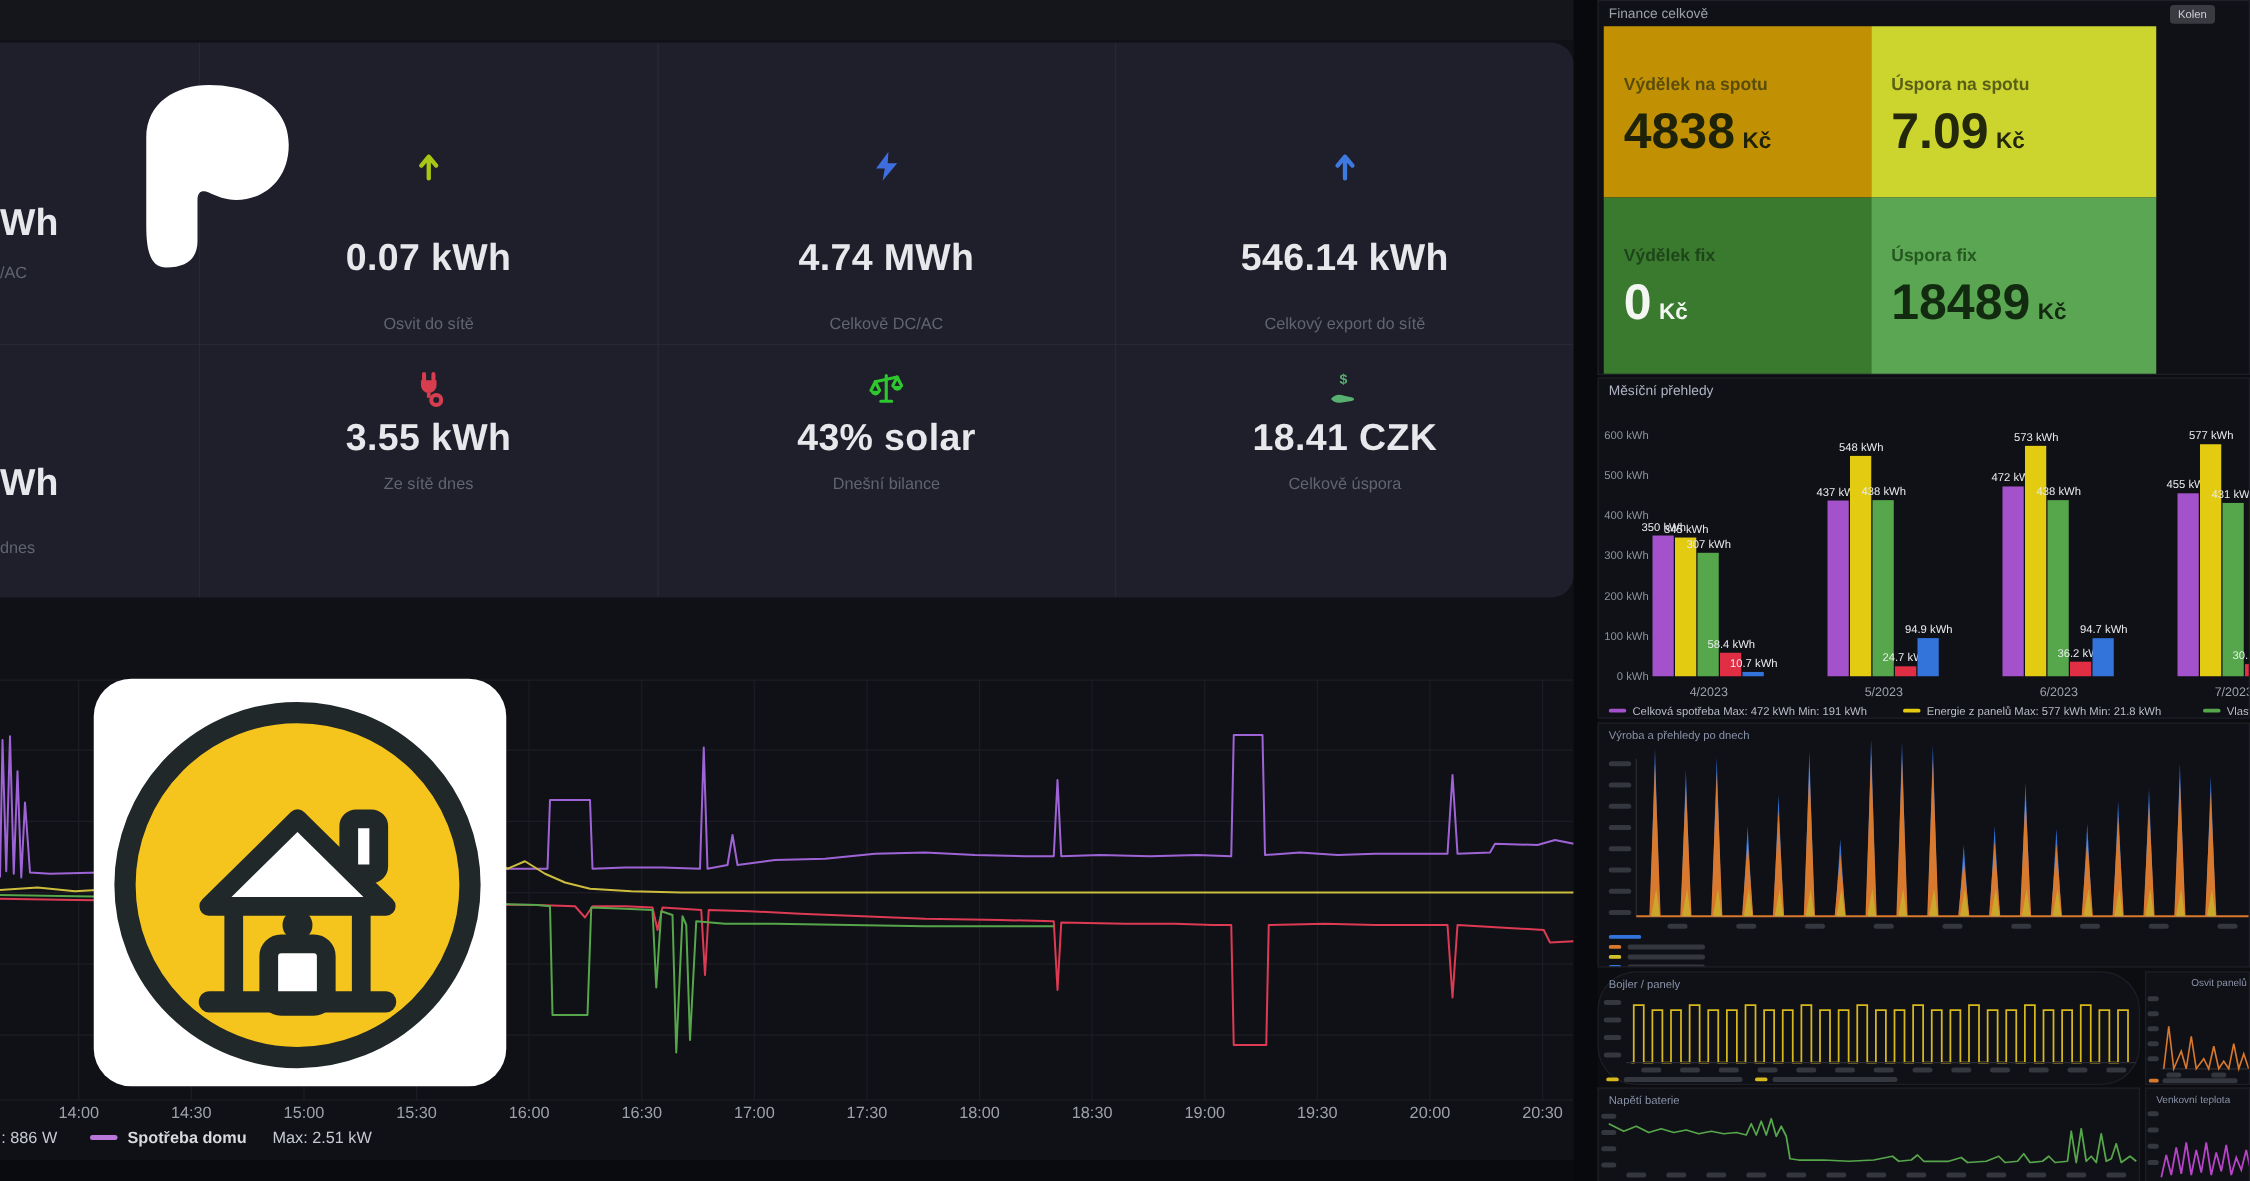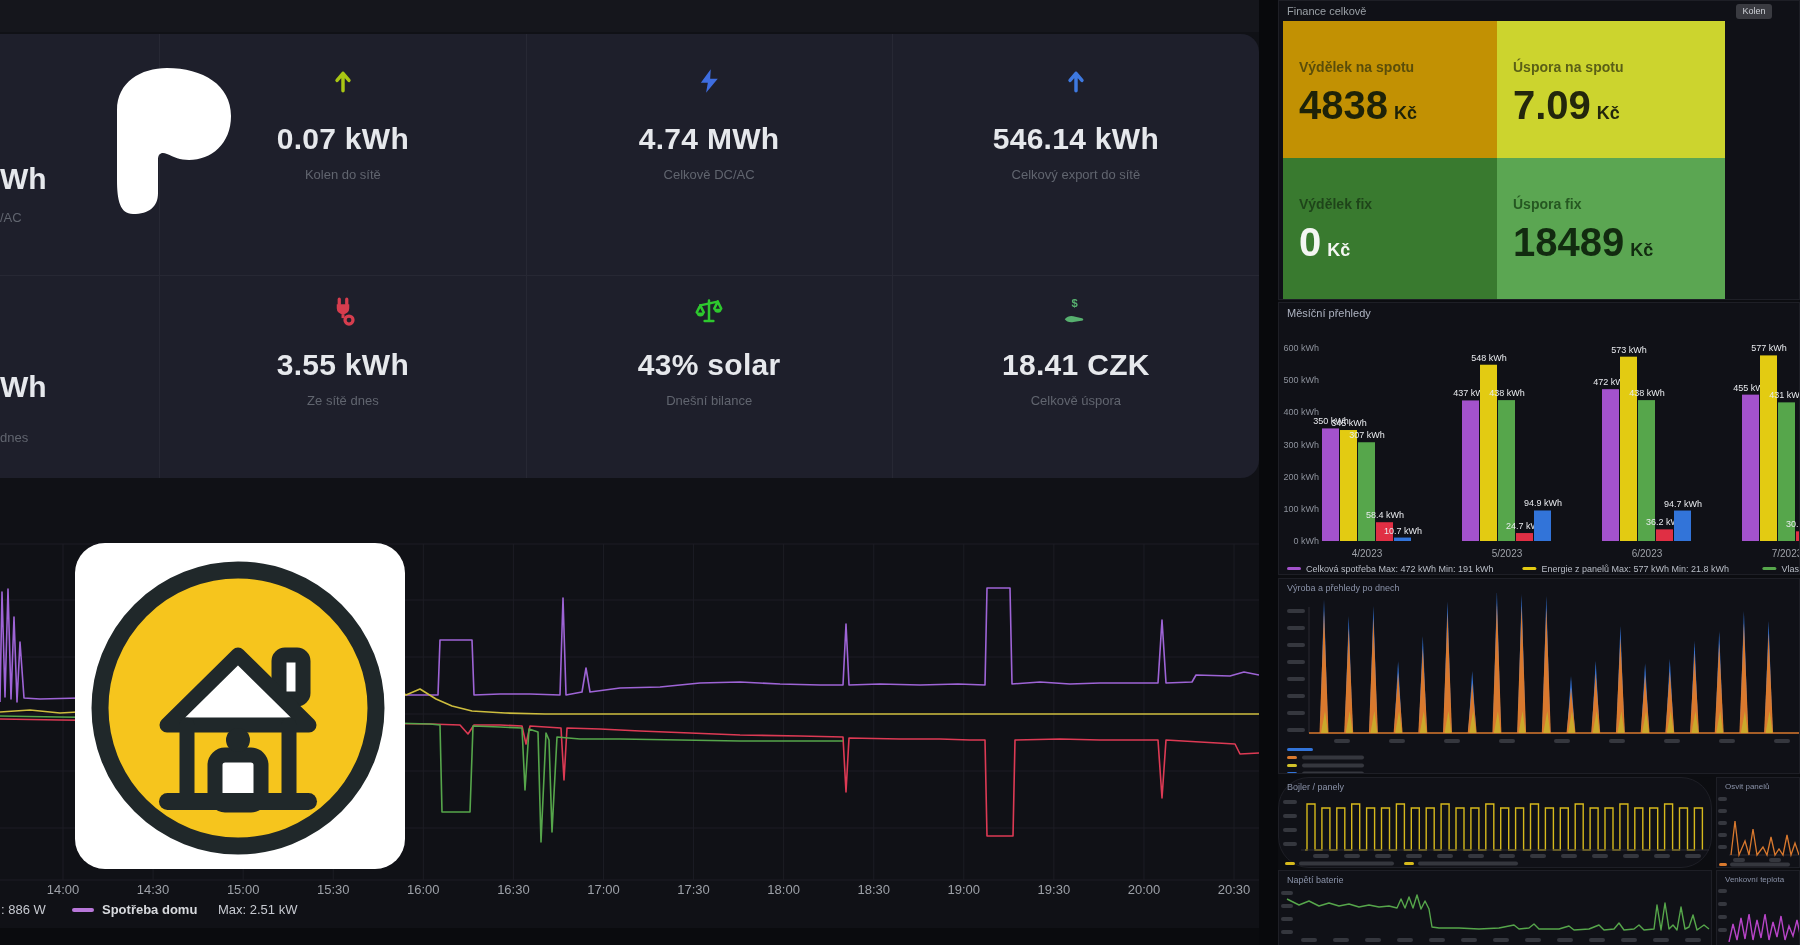--- a/index.html
+++ b/index.html
@@ -5,26 +5,26 @@
   html,body{margin:0;padding:0;}
   body{width:1800px;height:945px;background:#0c0d11;font-family:"Liberation Sans",sans-serif;position:relative;overflow:hidden;}
   .left-region{position:absolute;left:0;top:0;width:1259px;height:945px;background:#101116;}
   .top-strip{position:absolute;left:0;top:0;width:1259px;height:32px;background:#15161c;}
   .gap-col{position:absolute;left:1259px;top:0;width:19px;height:945px;background:#08090c;}
   .bottom-strip{position:absolute;left:0;top:928px;width:1259px;height:17px;background:#0a0b0e;}
 
   .stats-panel{position:absolute;left:-206px;top:34px;width:1465px;height:444px;background:#1e1f2b;border-radius:18px;
     display:grid;grid-template-columns:repeat(4,1fr);grid-template-rows:242px 202px;}
   .stat-cell{display:flex;flex-direction:column;align-items:center;border-right:1px solid rgba(255,255,255,.045);}
-  .stat-cell.r1{padding-top:32px;border-bottom:1px solid rgba(255,255,255,.045);}
+  .stat-cell.r1{padding-top:84px;border-bottom:1px solid rgba(255,255,255,.045);gap:16px;}
   .stat-cell.r2{padding-top:20px;}
   .stat-cell.last{border-right:none;}
   .stat-icon{height:30px;display:flex;align-items:center;justify-content:center;}
   .stat-value{margin-top:26px;font-size:30px;font-weight:bold;color:#e6e8ec;letter-spacing:.3px;}
-  .r2 .stat-value{margin-top:22px;}
+  .r2 .stat-value{margin-top:8px;}
   .stat-label{margin-top:11px;font-size:13px;color:#61656f;}
   .frag{position:absolute;color:#e6e8ec;font-weight:bold;font-size:30px;}
   .fraglab{position:absolute;color:#61656f;font-size:13px;font-weight:normal;}
 
   .right-region{position:absolute;left:1278px;top:0;width:522px;height:945px;}
   .rpanel{position:absolute;background:#101117;border:1px solid #1e1f26;box-sizing:border-box;}
   .rpanel-title{font-size:11px;color:#aeb4c2;padding:4px 0 0 8px;white-space:nowrap;overflow:hidden;}
   .fin-header{position:absolute;left:0;top:0;width:522px;height:20px;}
   .fin-title{position:absolute;left:8px;top:4px;font-size:11px;color:#9aa0a6;}
   .badge{position:absolute;left:457px;top:3px;width:36px;height:15px;background:#3a3b41;border-radius:3px;
@@ -49,21 +49,21 @@
       <div class="stat-cell r1"></div>
       <span class="frag" style="left: 206px; top: 128px; position: absolute;">Wh</span>
       <span class="fraglab" style="left: 206px; top: 176px; position: absolute;">/AC</span>
       <div class="stat-cell r1">
         <div class="stat-icon">
           <svg width="26" height="30" viewBox="0 0 24 24">
             <path d="M12 21V6 M12 5l-5.5 6.5 M12 5l5.5 6.5" stroke="#a9c614" stroke-width="3.2" fill="none" stroke-linecap="round" stroke-linejoin="round"></path>
           </svg>
         </div>
         <div class="stat-value">0.07 kWh</div>
-        <div class="stat-label">Kolen do sítě</div>
+        <div class="stat-label">Osvit do sítě</div>
       </div>
       <div class="stat-cell r1">
         <div class="stat-icon">
           <svg width="28" height="30" viewBox="0 0 24 24">
             <path d="M13.5 2 L5 13.5 L11 13.5 L9.5 22 L19.5 10 L13 10 Z" fill="#3e6de0"></path>
           </svg>
         </div>
         <div class="stat-value">4.74 MWh</div>
         <div class="stat-label">Celkově DC/AC</div>
       </div>
@@ -368,21 +368,21 @@
         <rect x="375" y="62" width="16" height="4" rx="2" fill="#3c3e45" opacity="0.85"></rect>
         <rect x="406" y="62" width="16" height="4" rx="2" fill="#3c3e45" opacity="0.85"></rect>
         <rect x="6" y="70" width="10" height="3" rx="1.5" fill="#d6b91c"></rect>
         <rect x="20" y="69.5" width="95" height="4" rx="2" fill="#3c3e45" opacity="0.85"></rect>
         <rect x="125" y="70" width="10" height="3" rx="1.5" fill="#d6b91c"></rect>
         <rect x="139" y="69.5" width="100" height="4" rx="2" fill="#3c3e45" opacity="0.85"></rect>
       </svg>
   </div>
 
   <div class="rpanel" style="left:438px;top:777px;width:84px;height:91px;">
-    <div class="rpanel-title" style="font-size:8px;color:#8a92a8;">Osvit panelů</div>
+    <div class="rpanel-title" style="font-size:8px;color:#8a92a8;margin-left:28px;">Osvit panelů</div>
     <svg id="osvitChart" width="82" height="76" viewBox="0 0 82 76">
         <rect x="1" y="6" width="9" height="4" rx="2" fill="#3c3e45" opacity="0.85"></rect>
         <rect x="1" y="18" width="9" height="4" rx="2" fill="#3c3e45" opacity="0.85"></rect>
         <rect x="1" y="30" width="9" height="4" rx="2" fill="#3c3e45" opacity="0.85"></rect>
         <rect x="1" y="42" width="9" height="4" rx="2" fill="#3c3e45" opacity="0.85"></rect>
         <rect x="1" y="54" width="9" height="4" rx="2" fill="#3c3e45" opacity="0.85"></rect>
         <line x1="12" y1="64" x2="82" y2="64" stroke="#2a2b32"></line>
         <polyline points="14,64 18,30 22,64 28,50 32,64 36,38 40,64 46,56 50,64 54,46 58,64 62,58 66,64 70,44 74,64 78,52 82,64" fill="none" stroke="#d9792e" stroke-width="1.3"></polyline>
         <rect x="16" y="67" width="12" height="4" rx="2" fill="#3c3e45" opacity="0.85"></rect>
         <rect x="52" y="67" width="12" height="4" rx="2" fill="#3c3e45" opacity="0.85"></rect>

